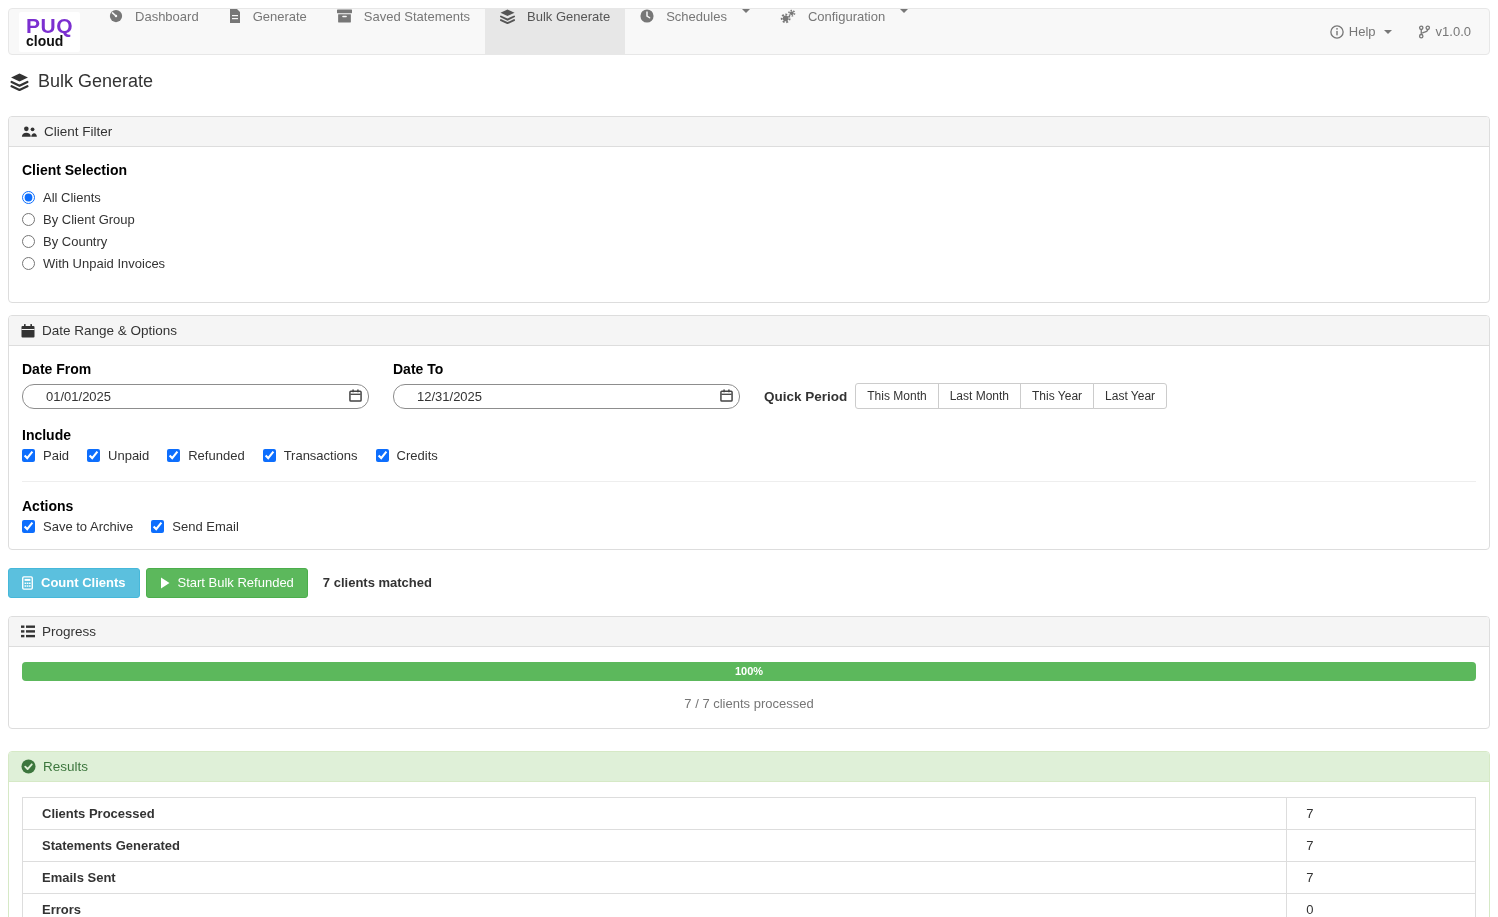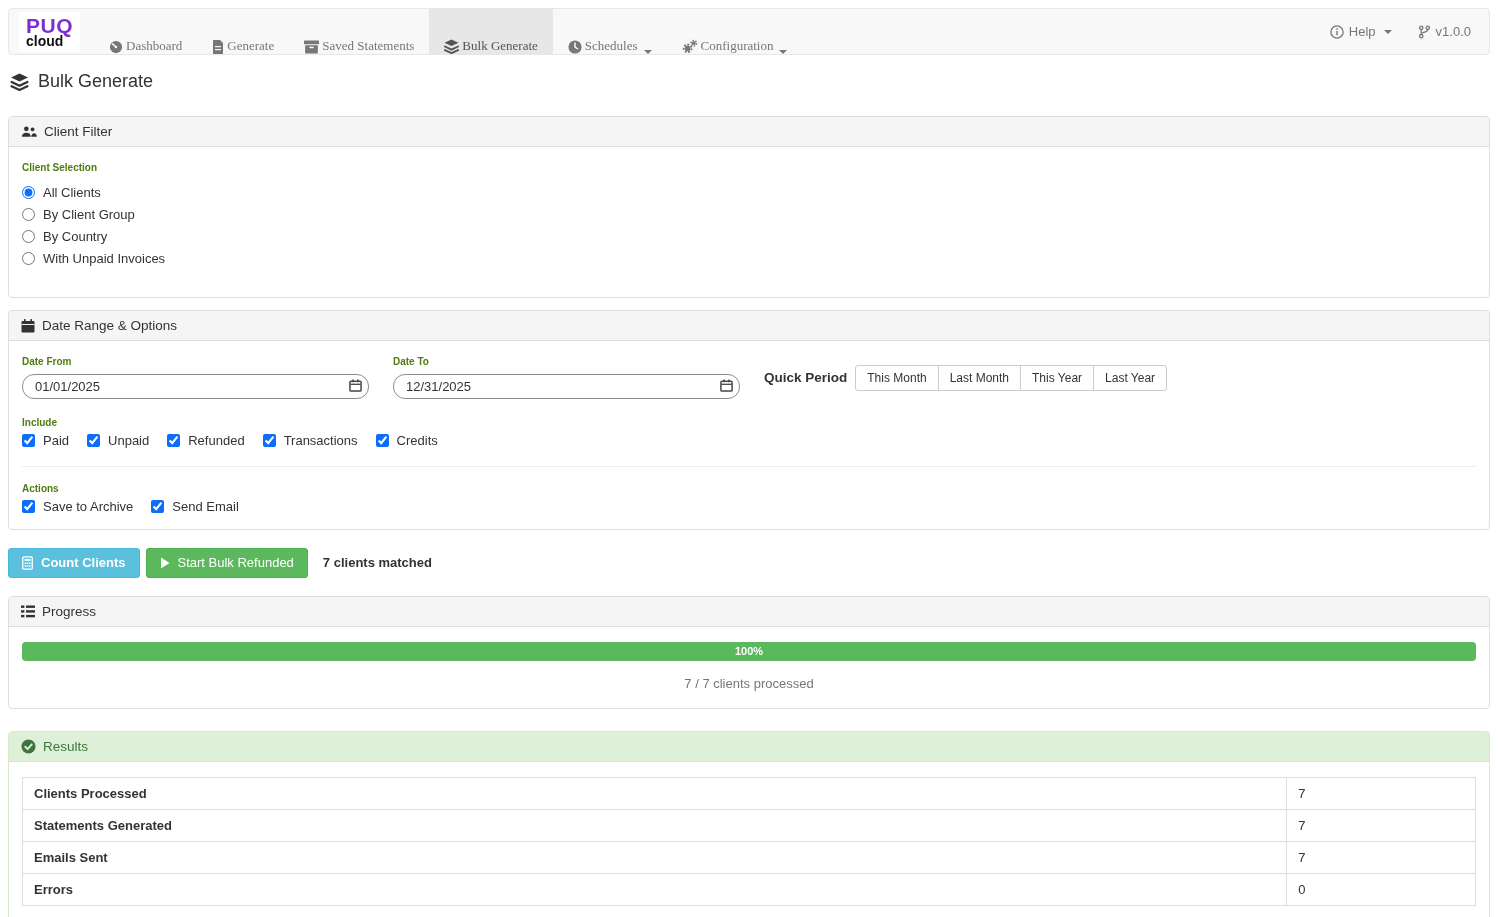--- a/index.html
+++ b/index.html
@@ -19,22 +19,22 @@
     border-radius: 4px;
     height: 47px;
     margin-bottom: 14px;
   }
   .brand { display:flex; align-items:center; padding:0 14px 0 10px; cursor:pointer; }
   .brand-box { background:#fff; padding:3px 7px 4px; border-radius:2px; line-height:1; }
   .brand-puq { color:#7b2fd0; font-weight:800; font-size:21px; letter-spacing:0.5px; }
   .brand-cloud { display:block; color:#111; font-weight:700; font-size:14px; text-align:left; margin-top:-2px; }
   .nav { display:flex; align-items:stretch; }
   .nav-item {
-    display:flex; align-items:flex-end; gap:3px;
-    padding:0 15px; color:#777; cursor:pointer; white-space:nowrap;font-family:Liberation Serif, serif;
+    display:flex; align-items:flex-start; gap:12px;
+    padding:0 15px; color:#777; cursor:pointer; white-space:nowrap;
   }
   .nav-item.active { background:#e7e7e7; color:#555; }
   .nav-item svg { flex:0 0 auto; }
   .nav-right { margin-left:auto; display:flex; align-items:center; gap:26px; padding-right:18px; color:#777; }
   .nav-right .nav-link { display:flex; align-items:center; gap:5px; cursor:pointer; }
   .caret {
     display:inline-block; width:0; height:0; margin-left:3px;
     border-left:4px solid transparent; border-right:4px solid transparent;
     border-top:4px solid currentColor;
   }
@@ -47,37 +47,37 @@
   .panel-heading {
     display:flex; align-items:center; gap:7px;
     background:#f5f5f5; border-bottom:1px solid #ddd;
     padding:7px 12px; border-radius:3px 3px 0 0;
     font-size:13.5px; color:#333;
   }
   .panel-body { padding:15px 13px; }
   .panel-green { border-color:#d6e9c6; }
   .panel-green .panel-heading { background:#dff0d8; border-bottom-color:#d6e9c6; color:#3c763d; }
 
-  .form-label { font-weight:700; font-size:10px; display:block; margin-bottom:7px; color:#4d7c0f; }
+  .form-label { font-weight:700; font-size:14px; display:block; margin-bottom:7px; color:#000000; }
 
   
   input[type="radio"], input[type="checkbox"] { accent-color:#0d6efd; width:13px; height:13px; margin:0; cursor:pointer; }
   .radio-group { display:flex; flex-direction:column; gap:7px; margin:12px 0 16px; }
   .choice { display:flex; align-items:center; gap:8px; cursor:default; }
   .check-row { display:flex; gap:18px; margin-top:5px; flex-wrap:wrap; }
 
   
-  .date-row { display:flex; align-items:center; }
+  .date-row { display:flex; align-items:flex-end; }
   .date-col { width:347px; }
   .date-col + .date-col { margin-left:24px; }
   .input-wrap { position:relative; }
   .text-input {
     width:100%; height:25px;
     border:1px solid #8d8d8d; border-radius:12px;
-    padding:2px 28px 2px 12px;
+    padding:2px 28px 2px 23px;
     font-family:inherit; font-size:13px; color:#333; background:#fff;
   }
   .cal-icon { position:absolute; right:7px; top:5px; color:#444; cursor:pointer; }
 
   .quick-col { display:flex; align-items:center; gap:8px; margin-left:24px; margin-top:0; }
   .quick-label { font-weight:700; font-size:13.5px; white-space:nowrap; }
   .btn-group { display:flex; }
   .btn-default {
     background:#fff; border:1px solid #ccc; color:#333;
     padding:5px 11px; font-size:12px; font-family:inherit; cursor:pointer;
@@ -106,21 +106,21 @@
   }
   .progress-fill {
     height:100%; background:#5cb85c;
     display:flex; align-items:center; justify-content:center;
     color:#fff; font-size:11px;
   }
   .progress-caption { text-align:center; color:#767676; margin:15px 0 2px; }
 
   
   .results-table { width:100%; border-collapse:collapse; border:1px solid #ddd; }
-  .results-table td { border:1px solid #ddd; padding:8px 11px; font-size:13px; }
+  .results-table td { border:1px solid #ddd; padding:8px 19px; font-size:13px; }
   .results-table td.rlabel { font-weight:700; }
   .results-table td.rvalue { width:13%; color:#333; }
 
   .icon { display:inline-flex; }
 </style>
 </head>
 <body>
 
 <nav class="navbar">
   <a class="brand">

